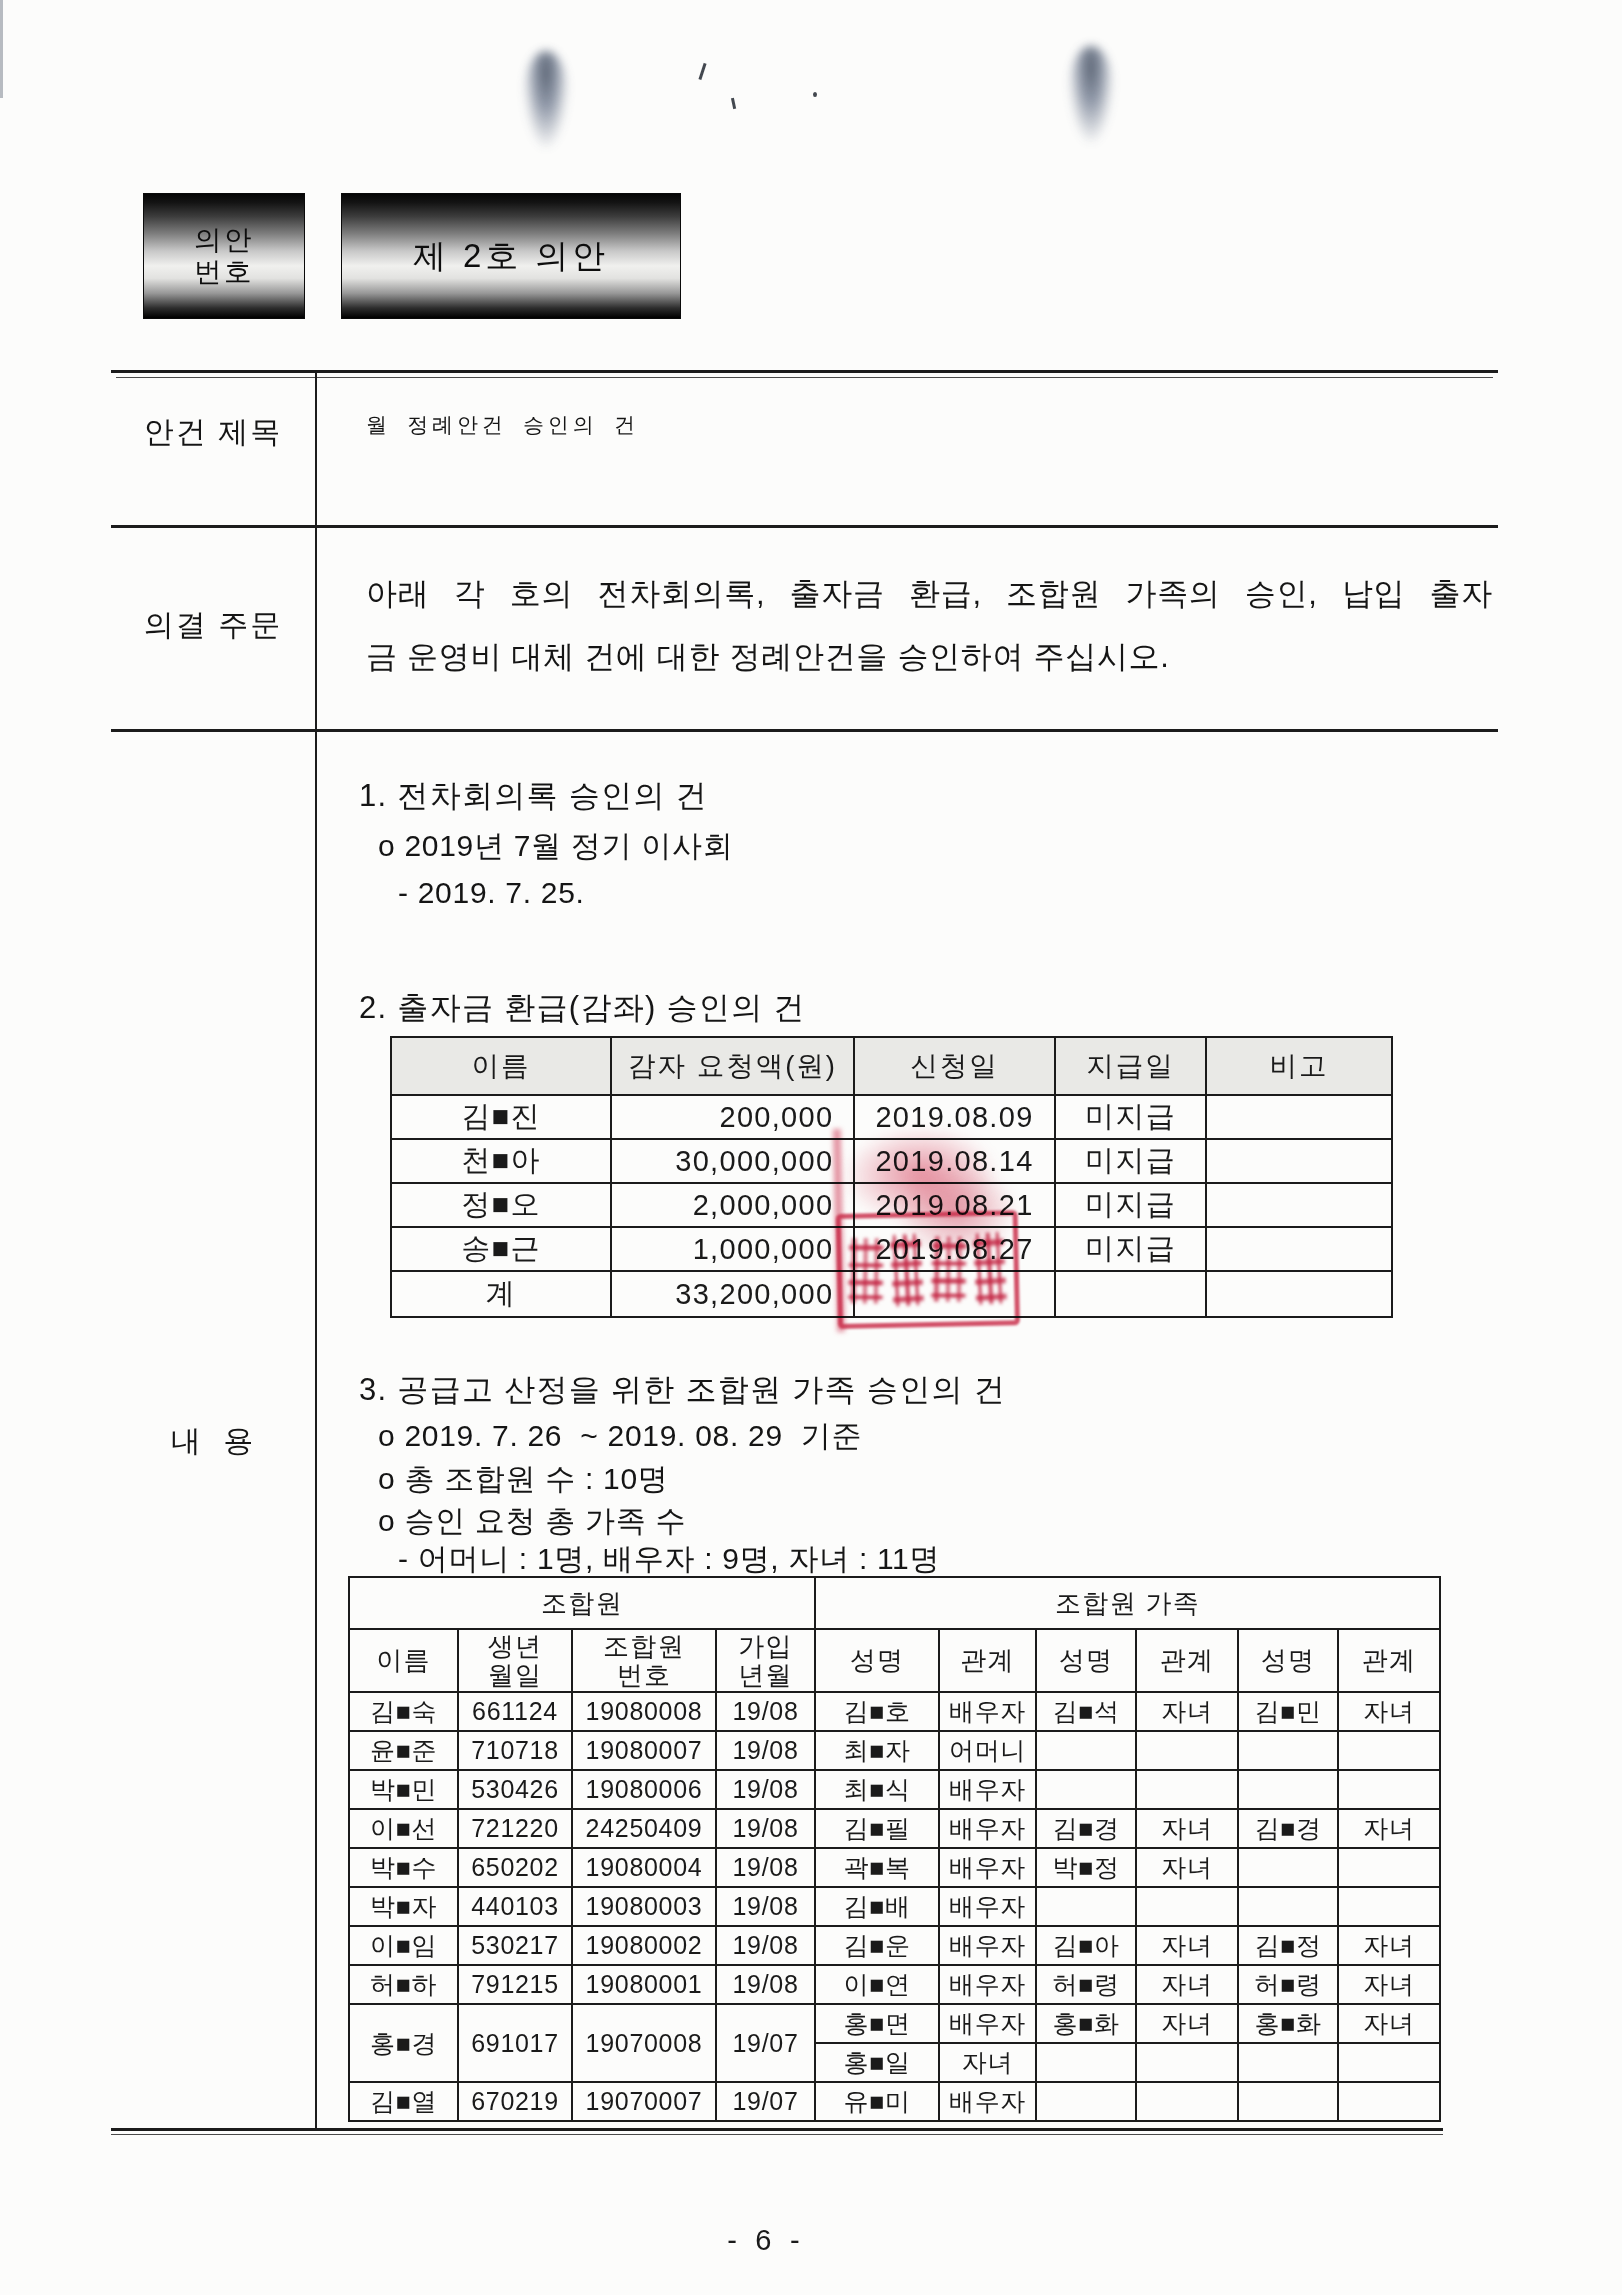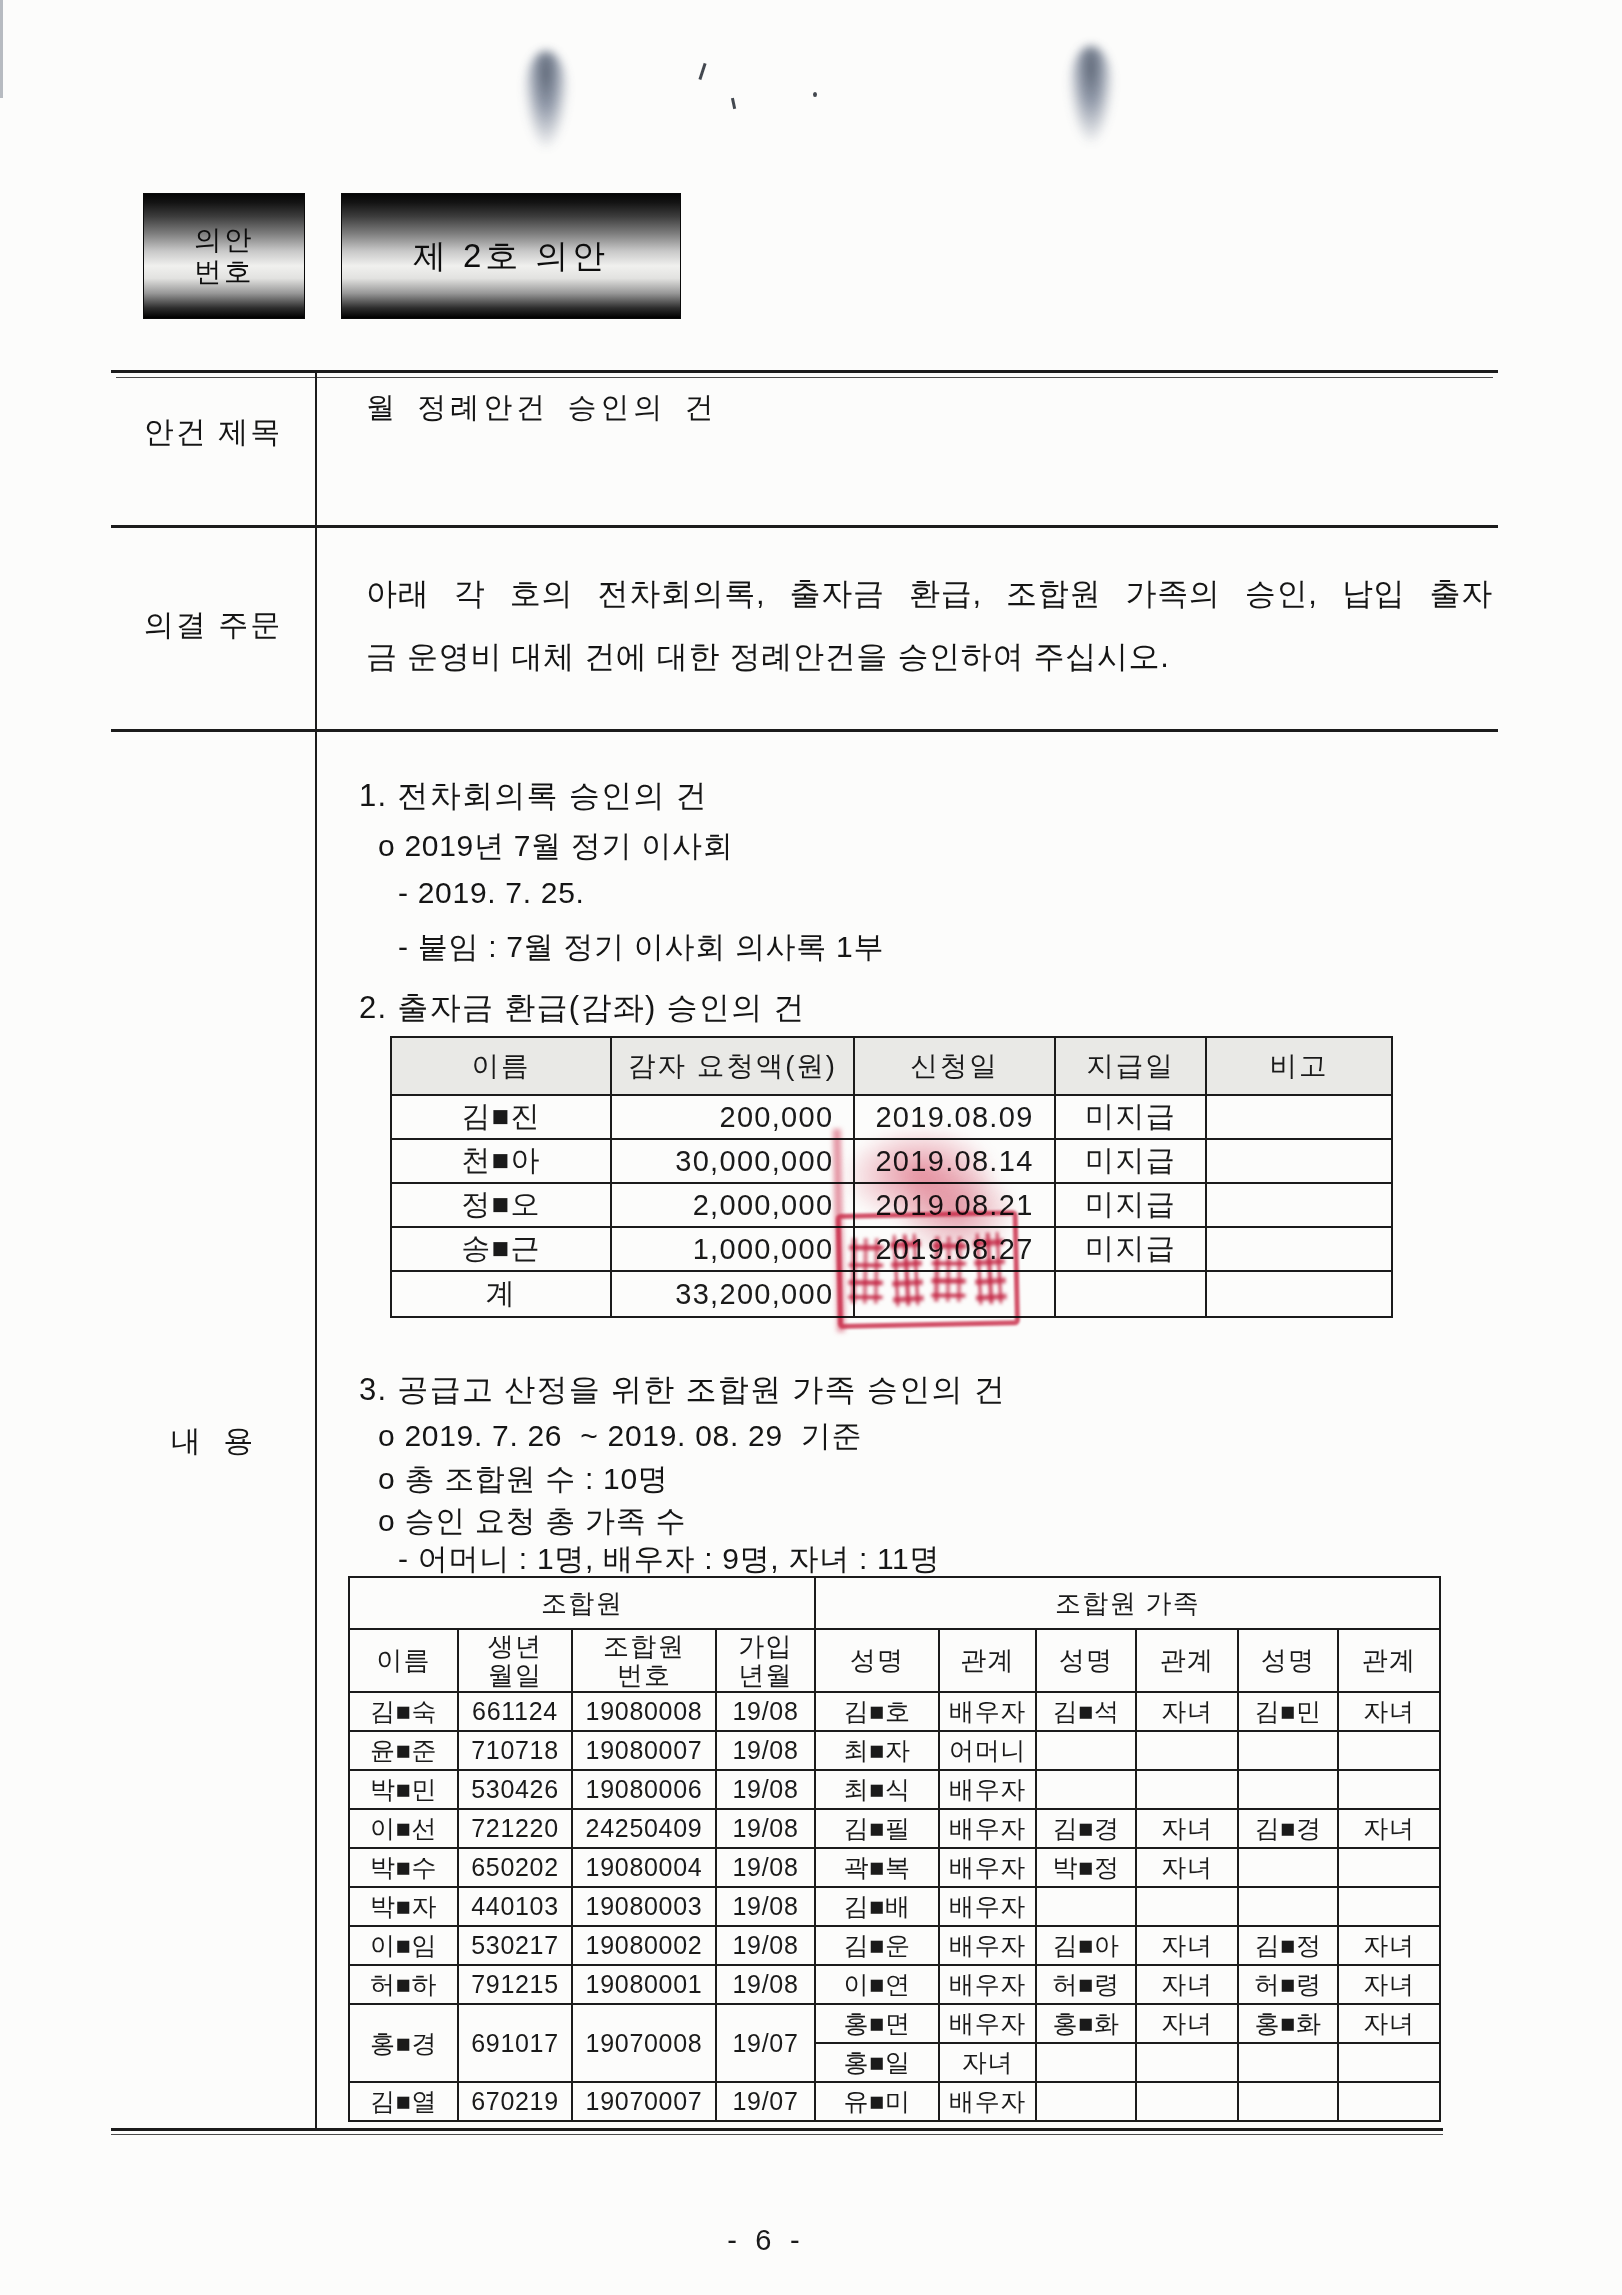--- a/index.html
+++ b/index.html
@@ -33,21 +33,21 @@
   
   .hl,.vl{position:absolute;background:#1c1c1c;}
   .hl.echo{background:#4a4a4a;}
 
   
   .col-label{position:absolute;left:111px;width:204px;text-align:center;font-size:30px;
     letter-spacing:2px;white-space:pre;color:#151515;}
 
   
   .cell-text{position:absolute;white-space:pre;color:#151515;}
-  .title-val{left:366px;top:388px;font-size:29px;letter-spacing:3.9px;word-spacing:6.5px;}
+  .title-val{left:366px;top:411px;font-size:21px;letter-spacing:3.9px;word-spacing:6.5px;}
   .res-line{left:366px;width:1127px;font-size:31px;letter-spacing:0.7px;}
   .res-l1{top:573px;text-align:justify;text-align-last:justify;}
   .res-l2{top:636px;}
   .item-title{font-size:31px;letter-spacing:1.3px;}
   .item-line{font-size:30px;letter-spacing:0.7px;}
 
   
   .tblwrap{position:absolute;}
   table{border-collapse:collapse;table-layout:fixed;}
   #t1{width:1000px;border:2.6px solid #1b1b1b;}
@@ -126,21 +126,20 @@
   <div class="col-label" style="top:1421px;">내  용</div>
 
   <div class="cell-text title-val">월 정례안건 승인의 건</div>
 
   <div class="cell-text res-line res-l1">아래 각 호의 전차회의록, 출자금 환급, 조합원 가족의 승인, 납입 출자</div>
   <div class="cell-text res-line res-l2">금 운영비 대체 건에 대한 정례안건을 승인하여 주십시오.</div>
 
   <div class="cell-text item-title" style="left:359px;top:775px;">1. 전차회의록 승인의 건</div>
   <div class="cell-text item-line" style="left:378px;top:826px;">o 2019년 7월 정기 이사회</div>
   <div class="cell-text item-line" style="left:398px;top:876px;">- 2019. 7. 25.</div>
-  <div class="cell-text item-line" style="left:398px;top:927px;">- 붙임 : 7월 정기 이사회 의사록 1부</div>
 
   <div class="cell-text item-title" style="left:359px;top:987px;">2. 출자금 환급(감좌) 승인의 건</div>
 
   <div class="tblwrap" style="left:390px;top:1036px;">
     <table id="t1">
       <colgroup id="t1cols">
           <col style="width: 220px;">
           <col style="width: 243px;">
           <col style="width: 201px;">
           <col style="width: 151px;">

